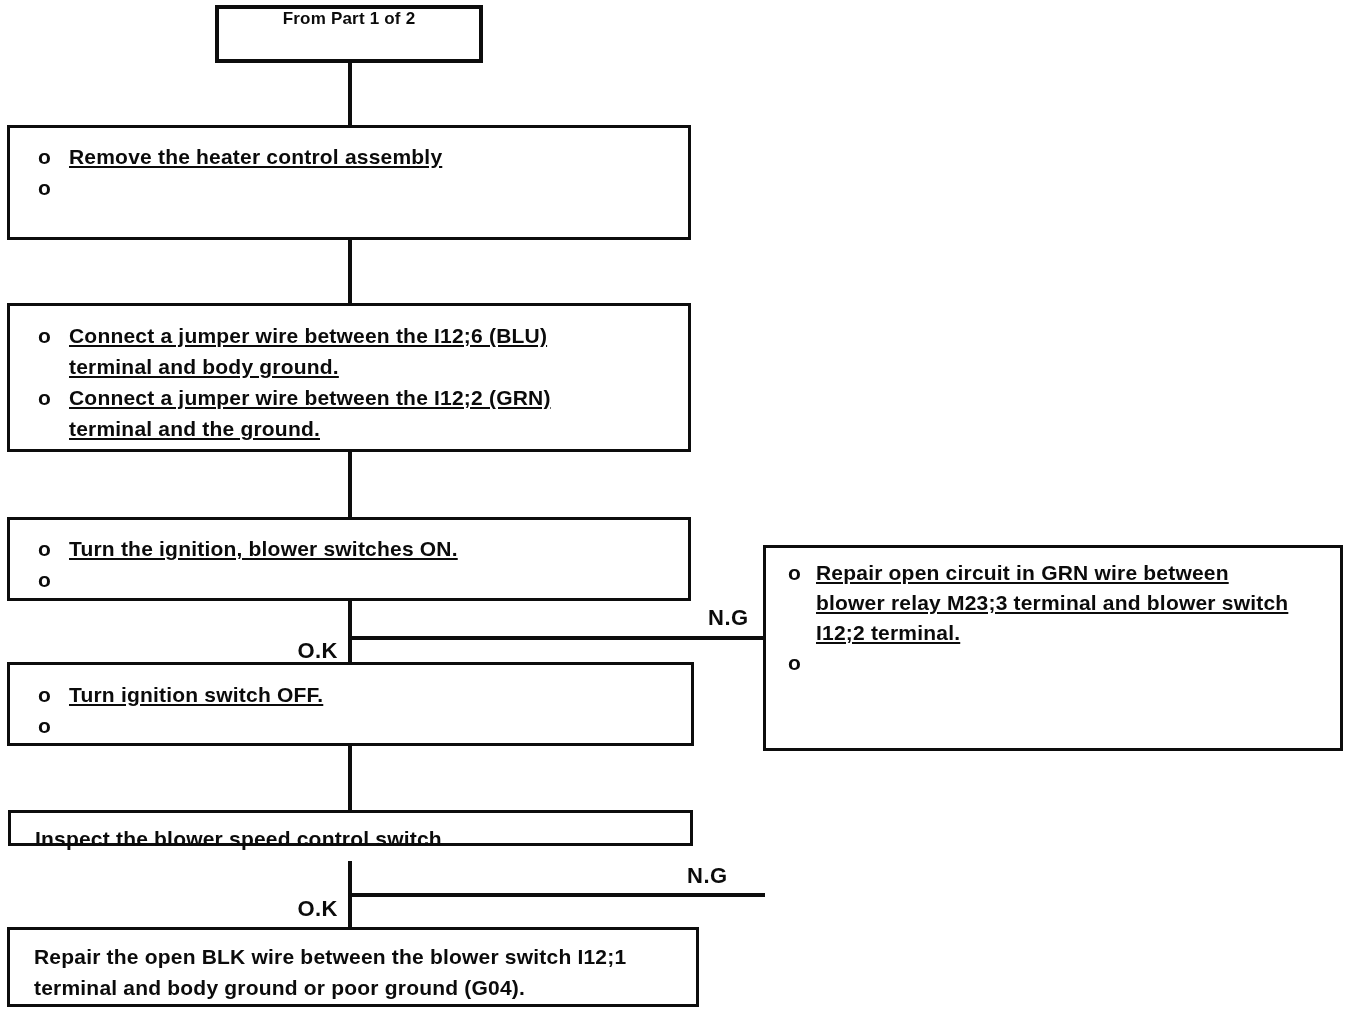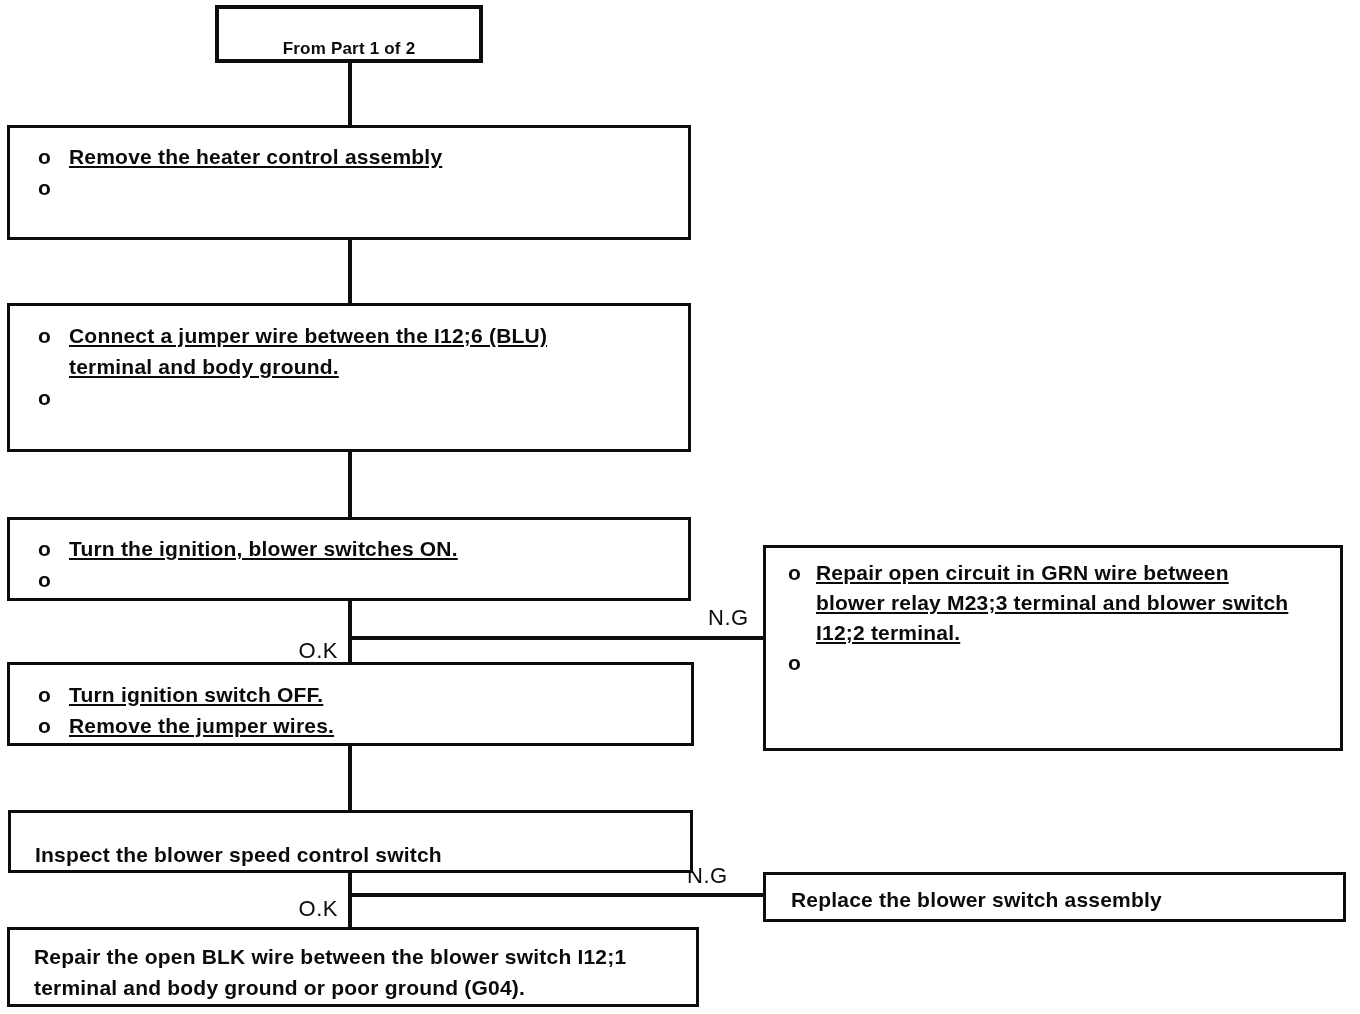--- a/index.html
+++ b/index.html
@@ -22,21 +22,21 @@
     border: 3px solid #0d0d0d;
     background: #ffffff;
     font-size: 21px;
     font-weight: bold;
     line-height: 31px;
     letter-spacing: 0.2px;
   }
   .start-box {
     border-width: 4px;
     display: flex;
-    align-items: flex-end;
+    align-items: flex-start;
     justify-content: center;
     font-size: 17px;
     line-height: 20px;
   }
   .bullet-row {
     display: flex;
     align-items: flex-start;
   }
   .bullet-marker {
     flex: 0 0 31px;
@@ -51,21 +51,21 @@
   }
   .vline, .hline {
     position: absolute;
     background: #0d0d0d;
   }
   .vline { width: 4px; }
   .hline { height: 4px; }
   .branch-label {
     position: absolute;
     font-size: 22px;
-    font-weight: normal;
+    font-weight: bold;
     line-height: 26px;
     letter-spacing: 0.5px;
   }
 </style>
 </head>
 <body>
 
 <div id="canvas">
 
   <div class="vline" style="left:348px; top:61px;  height:66px;"></div>
@@ -97,62 +97,60 @@
   </div>
 
   <div class="box" style="left:7px; top:303px; width:684px; height:149px; padding:14px 10px 0 28px;">
     <div class="bullet-row">
       <span class="bullet-marker">o</span>
       <span class="bullet-text">Connect a jumper wire between the I12;6 (BLU)
 terminal and body ground.</span>
     </div>
     <div class="bullet-row">
       <span class="bullet-marker">o</span>
+      <span class="bullet-text">Connect a jumper wire between the I12;2 (GRN)
+terminal and the ground.</span>
     </div>
   </div>
 
   <div class="box" style="left:7px; top:517px; width:684px; height:84px; padding:13px 10px 0 28px;">
     <div class="bullet-row">
       <span class="bullet-marker">o</span>
       <span class="bullet-text">Turn the ignition, blower switches ON.</span>
     </div>
     <div class="bullet-row">
       <span class="bullet-marker">o</span>
     </div>
   </div>
 
   <div class="box" style="left:7px; top:662px; width:687px; height:84px; padding:14px 10px 0 28px;">
     <div class="bullet-row">
       <span class="bullet-marker">o</span>
       <span class="bullet-text">Turn ignition switch OFF.</span>
     </div>
     <div class="bullet-row">
       <span class="bullet-marker">o</span>
-      <span class="bullet-text">Remove the jumper wires.</span>
     </div>
   </div>
 
-  <div class="box" style="left:8px; top:810px; width:685px; height:63px; padding:26px 10px 0 24px;">
+  <div class="box" style="left:8px; top:810px; width:685px; height:36px; padding:10px 10px 0 24px;">
     <div class="plain-text">Inspect the blower speed control switch</div>
   </div>
 
   <div class="box" style="left:7px; top:927px; width:692px; height:80px; padding:11px 4px 0 24px;">
     <div class="plain-text">Repair the open BLK wire between the blower switch I12;1
 terminal and body ground or poor ground (G04).</div>
   </div>
 
   <div class="box" style="left:763px; top:545px; width:580px; height:206px; padding:10px 6px 0 22px; line-height:30px;">
     <div class="bullet-row">
       <span class="bullet-marker" style="flex-basis:28px; width:28px;">o</span>
       <span class="bullet-text">Repair open circuit in GRN wire between
 blower relay M23;3 terminal and blower switch
 I12;2 terminal.</span>
     </div>
     <div class="bullet-row">
       <span class="bullet-marker" style="flex-basis:28px; width:28px;">o</span>
     </div>
   </div>
 
-  <div class="box" style="left:763px; top:872px; width:583px; height:50px; padding:9px 6px 0 25px;">
-    <div class="plain-text">Replace the blower switch assembly</div>
-  </div>
 
 </div>
 
 </body></html>

